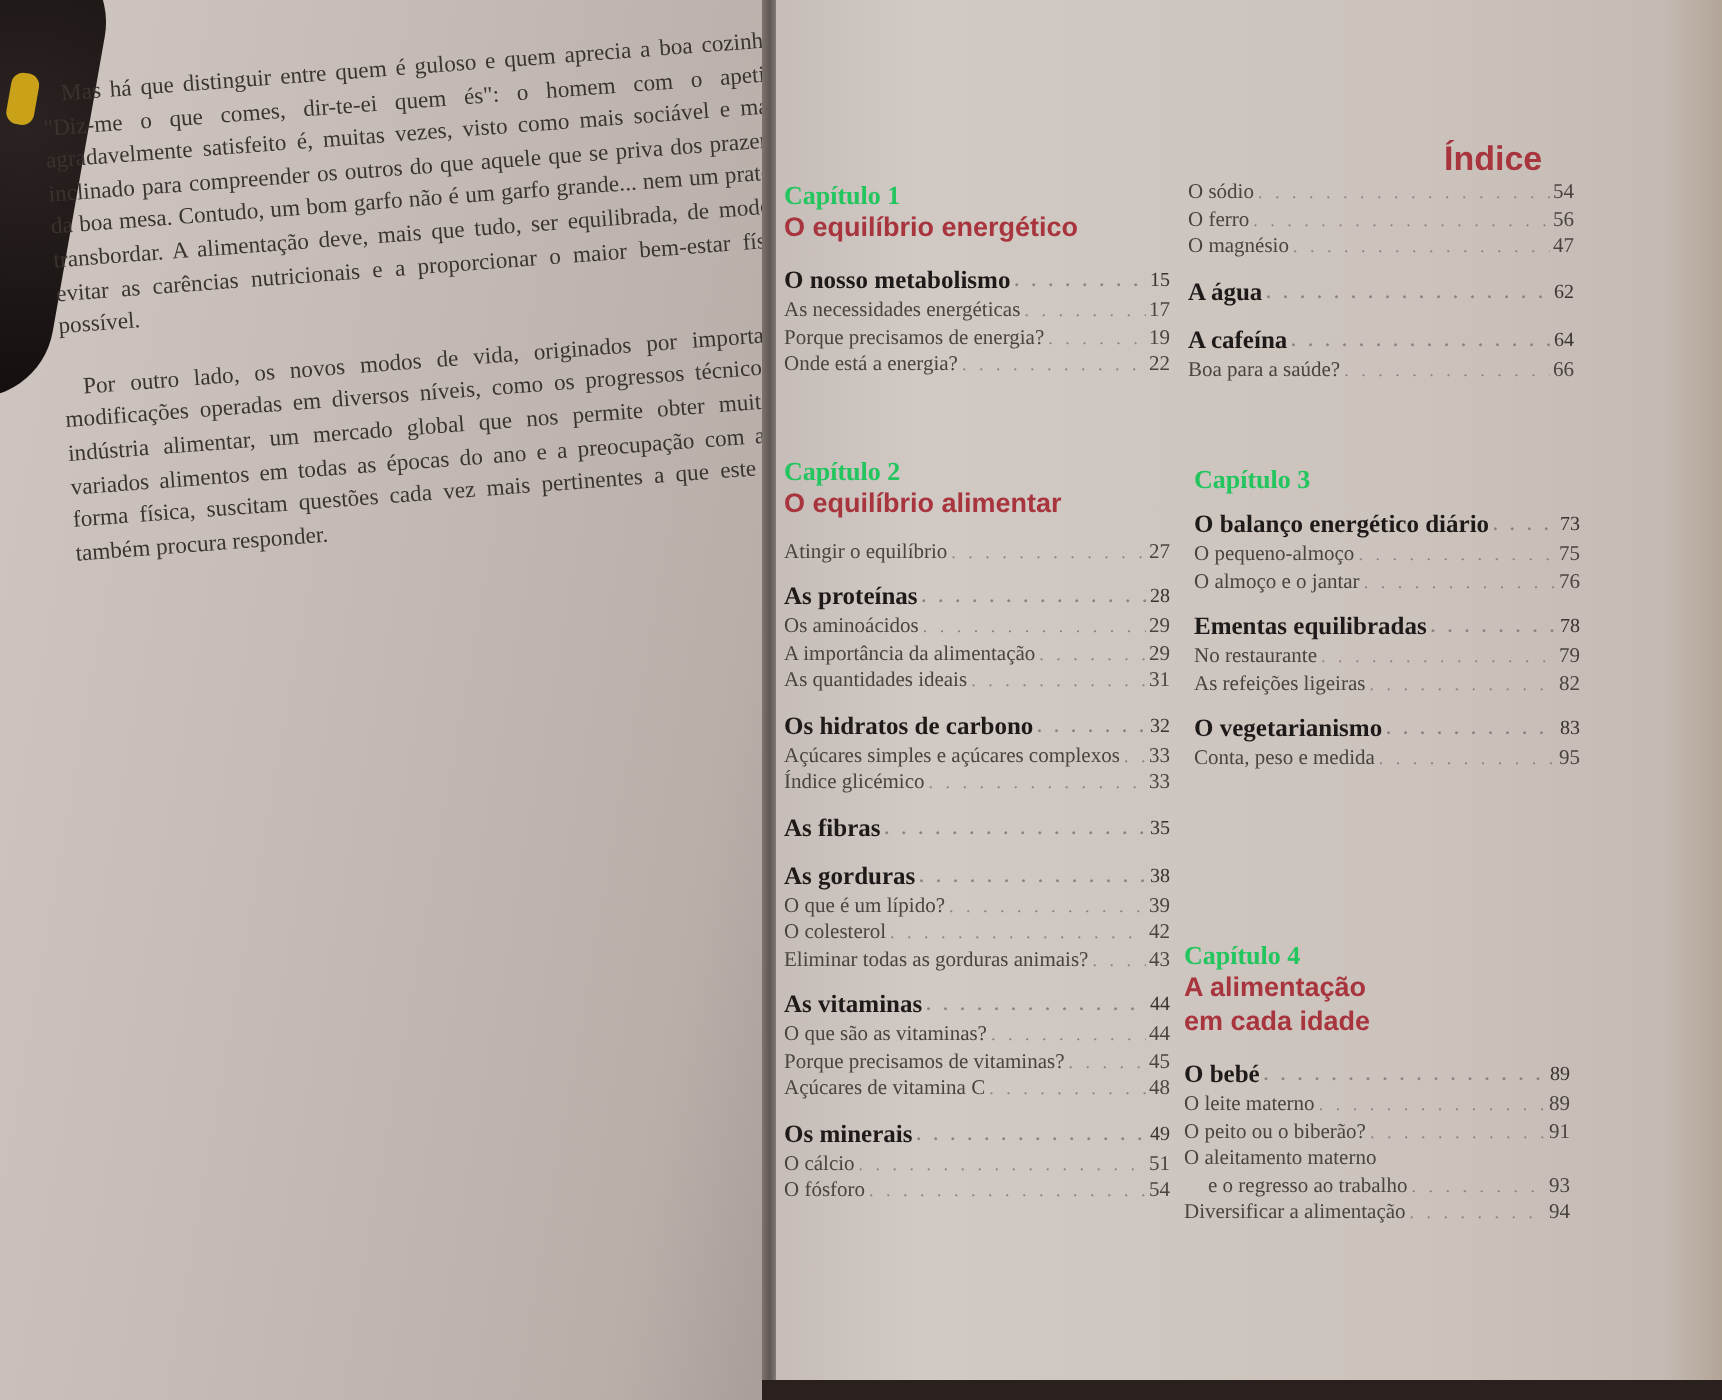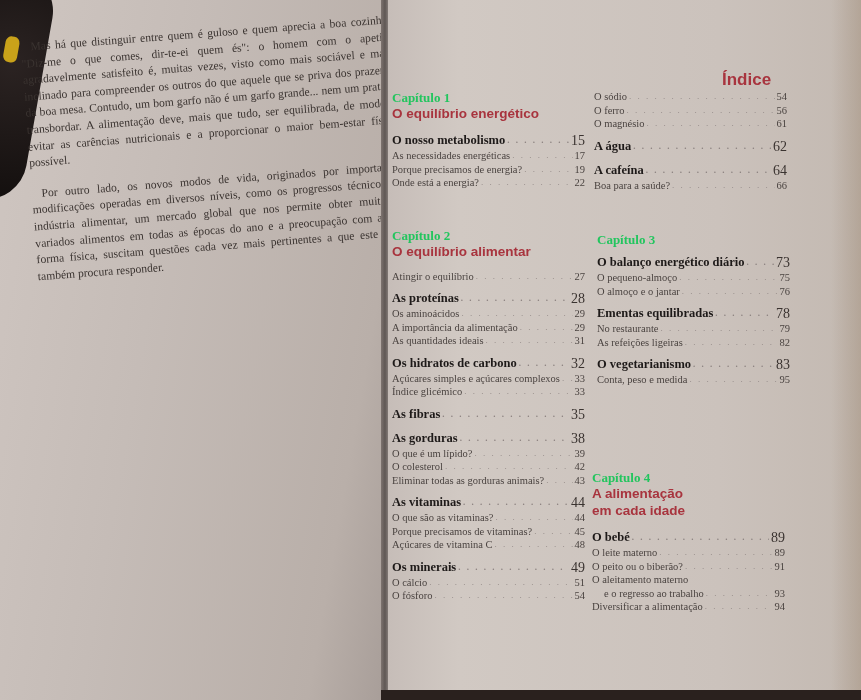--- a/index.html
+++ b/index.html
@@ -73,21 +73,21 @@
     font-family:"Liberation Serif", serif; color:#4a4340;
   }
   .entry .lbl { white-space:nowrap; }
   .entry .dots {
     flex:1; margin:0 2px; overflow:hidden; white-space:nowrap; color:#8c8380;
     letter-spacing:2px; font-size:9px;
   }
   .entry .dots::after { content:". . . . . . . . . . . . . . . . . . . . . . . . . . . . . . . . . . . . . . . . . . . . . . . ."; }
   .entry .pg { white-space:nowrap; }
   .entry.main { font-weight:bold; font-size:12.5px; color:#1e1a19; margin-top:7px; line-height:17px; }
-  .entry.main .pg { font-weight:normal; color:#3a3330; font-size:14px; }
+  .entry.main .pg { font-weight:normal; color:#3a3330; font-size:10px; }
   .entry.sub { font-size:10.5px; line-height:13.5px; }
   .entry.sub.indent .lbl { padding-left:12px; }
   .gap { height:26px; }
 </style>
 </head>
 <body>
 
 <div class="left-page">
   <div class="dark-object">
     <div class="yellow"></div>
@@ -246,21 +246,21 @@
         <span class="pg">54</span>
       </div>
       <div class="entry sub">
         <span class="lbl">O ferro</span>
         <span class="dots"></span>
         <span class="pg">56</span>
       </div>
       <div class="entry sub">
         <span class="lbl">O magnésio</span>
         <span class="dots"></span>
-        <span class="pg">61</span>
+        <span class="pg">47</span>
       </div>
       <div class="entry main">
         <span class="lbl">A água</span>
         <span class="dots"></span>
         <span class="pg">62</span>
       </div>
       <div class="entry main">
         <span class="lbl">A cafeína</span>
         <span class="dots"></span>
         <span class="pg">64</span>

